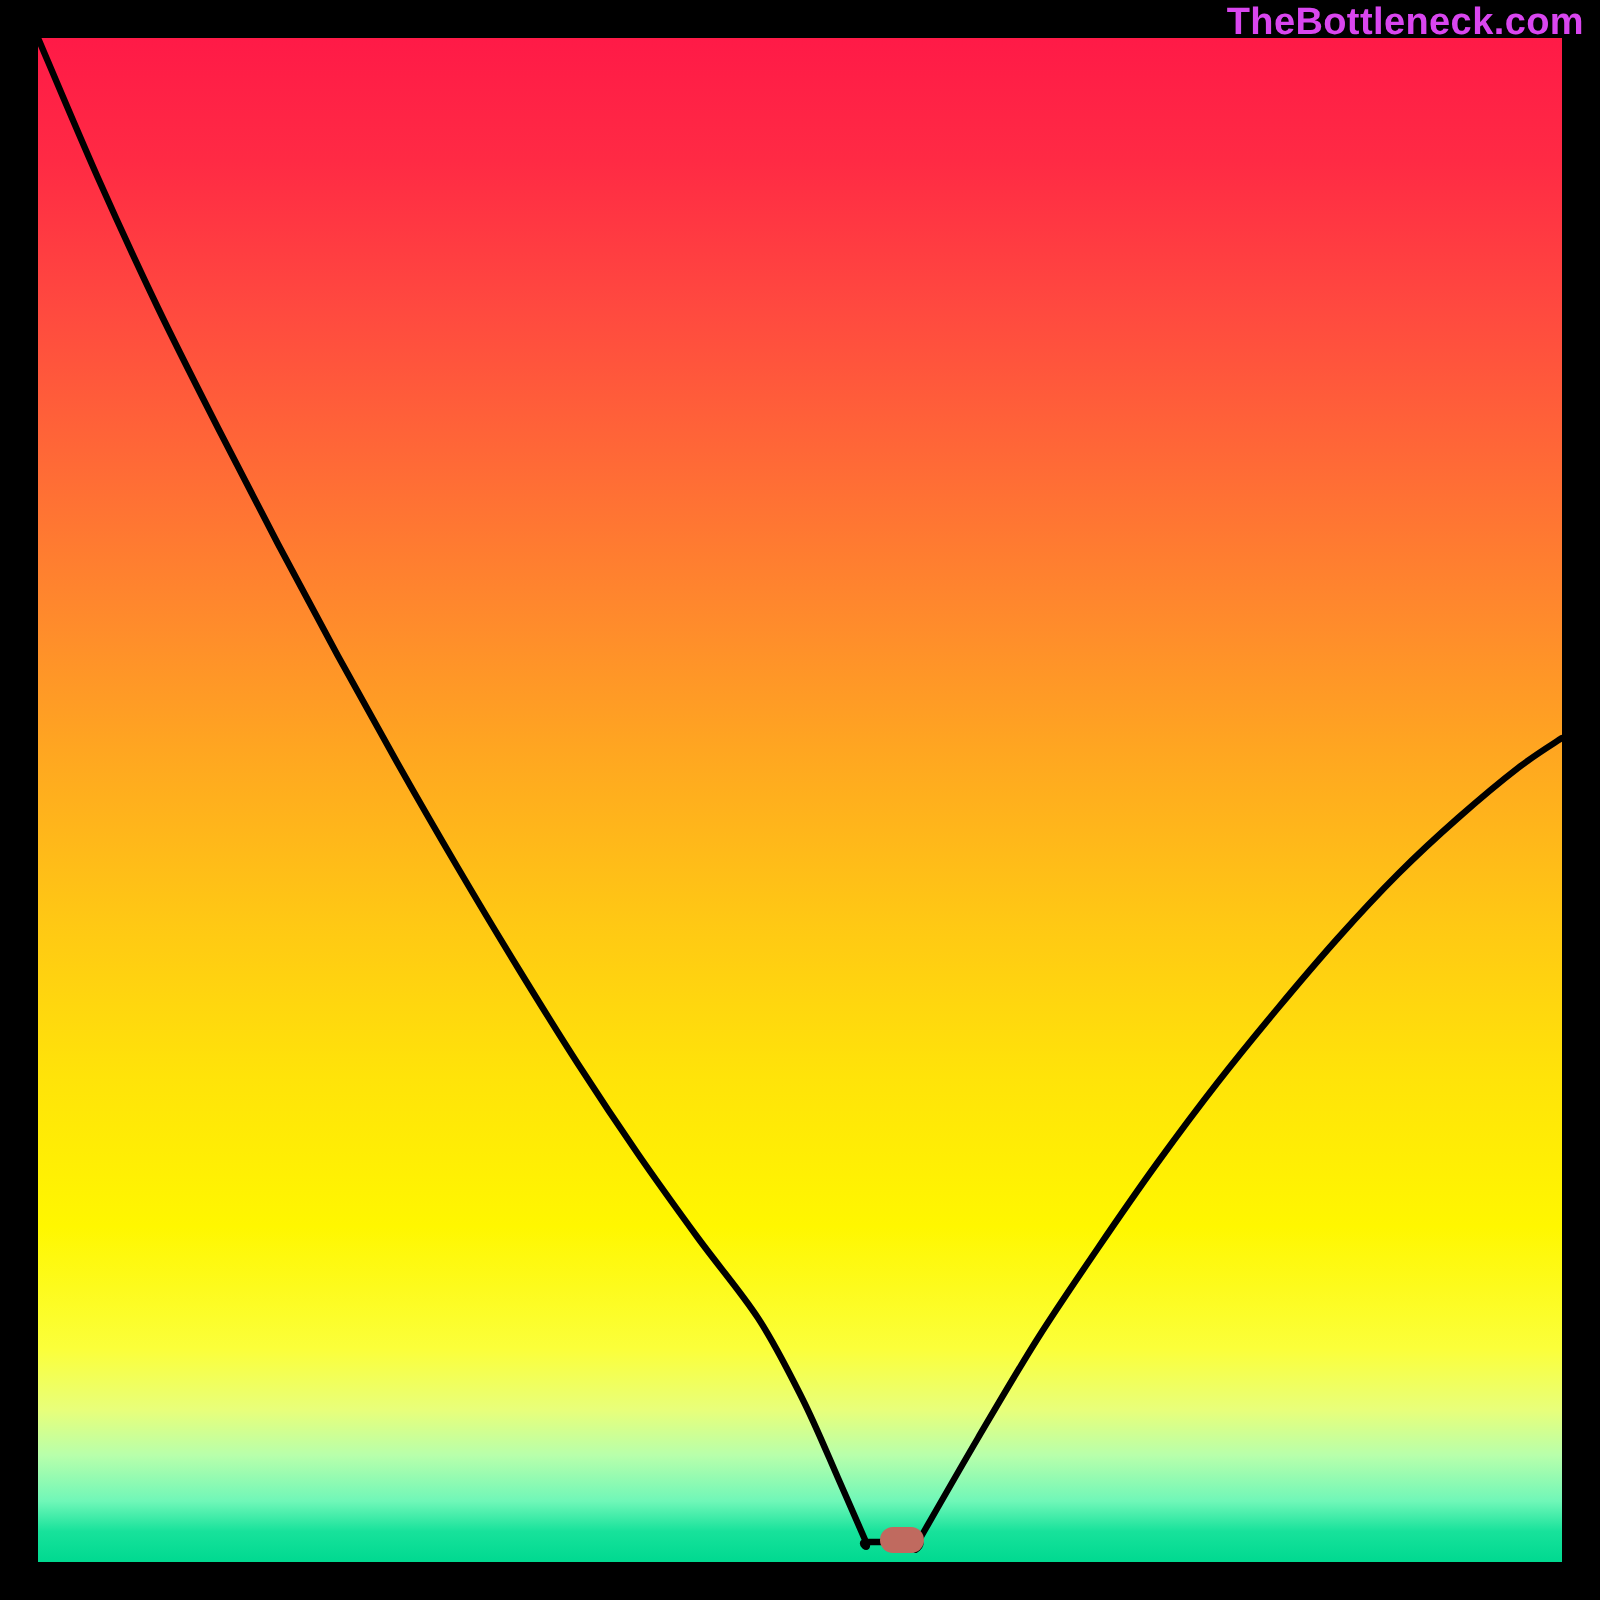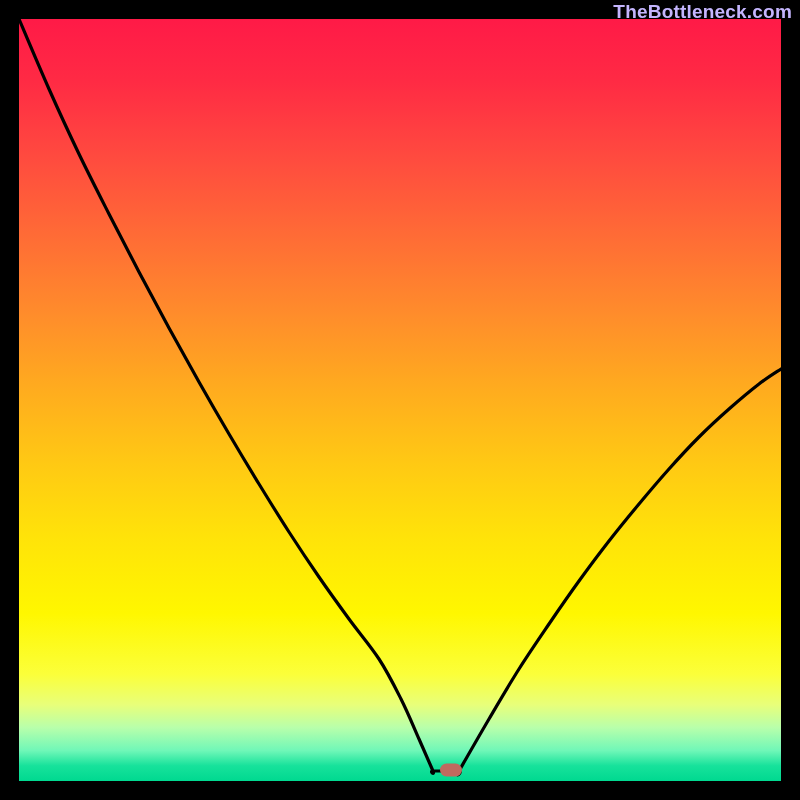--- a/index.html
+++ b/index.html
@@ -56,21 +56,21 @@
     background: #c06a5f;
     transform: translate(-50%, -50%);
   }
   .watermark {
     position: absolute;
     top: 1px;
     right: 8px;
     font-family: Arial, Helvetica, sans-serif;
     font-size: 19px;
     font-weight: 600;
-    color: #c4b5fd;
+    color: #d946ef;
     letter-spacing: 0.2px;
   }
 </style>
 </head>
 <body>
 
 <div class="chart-wrap">
   <div class="plot-area">
     <svg class="curve" viewBox="0 0 762 762" preserveAspectRatio="none">
       <path fill="none" stroke="#000" stroke-width="3.2" stroke-linecap="round" d="M 0 0 C 5.0 11.7, 20.0 47.5, 30 70 C 40.0 92.5, 50.0 114.2, 60 135 C 70.0 155.8, 80.0 175.3, 90 195 C 100.0 214.7, 110.0 234.0, 120 253 C 130.0 272.0, 140.0 290.7, 150 309 C 160.0 327.3, 170.0 345.3, 180 363 C 190.0 380.7, 200.0 398.0, 210 415 C 220.0 432.0, 230.0 448.7, 240 465 C 250.0 481.3, 260.0 497.5, 270 513 C 280.0 528.5, 290.0 543.5, 300 558 C 310.0 572.5, 320.0 586.3, 330 600 C 340.0 613.7, 351.3 626.7, 360 640 C 368.7 653.3, 375.3 666.7, 382 680 C 388.7 693.3, 394.7 708.0, 400 720 C 405.3 732.0, 411.7 746.7, 414 752 C 416.3 757.3, 409.7 752.0, 414 752 C 418.3 752.0, 435.7 752.0, 440 752 C 444.3 752.0, 435.0 760.7, 440 752 C 445.0 743.3, 460.0 717.0, 470 700 C 480.0 683.0, 490.0 665.8, 500 650 C 510.0 634.2, 520.0 619.7, 530 605 C 540.0 590.3, 550.0 575.8, 560 562 C 570.0 548.2, 580.0 534.8, 590 522 C 600.0 509.2, 610.0 497.0, 620 485 C 630.0 473.0, 640.0 461.2, 650 450 C 660.0 438.8, 670.0 428.0, 680 418 C 690.0 408.0, 700.0 398.8, 710 390 C 720.0 381.2, 731.3 371.7, 740 365 C 748.7 358.3, 758.3 352.5, 762 350"></path>

